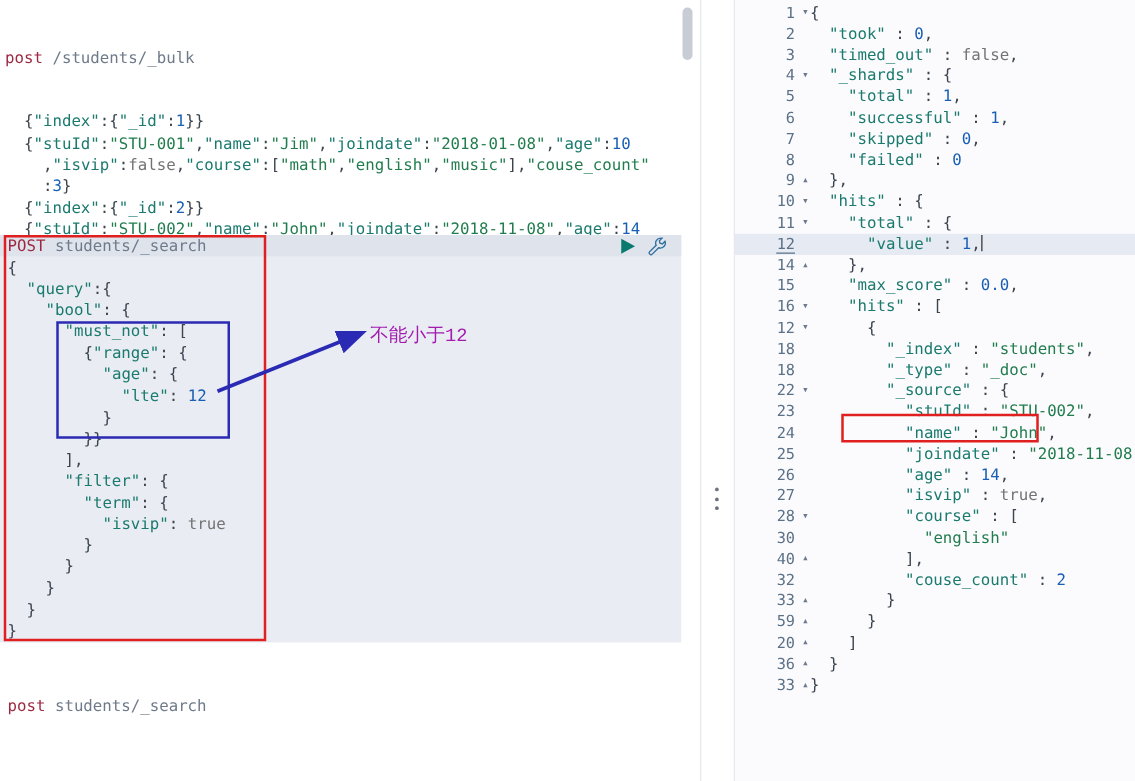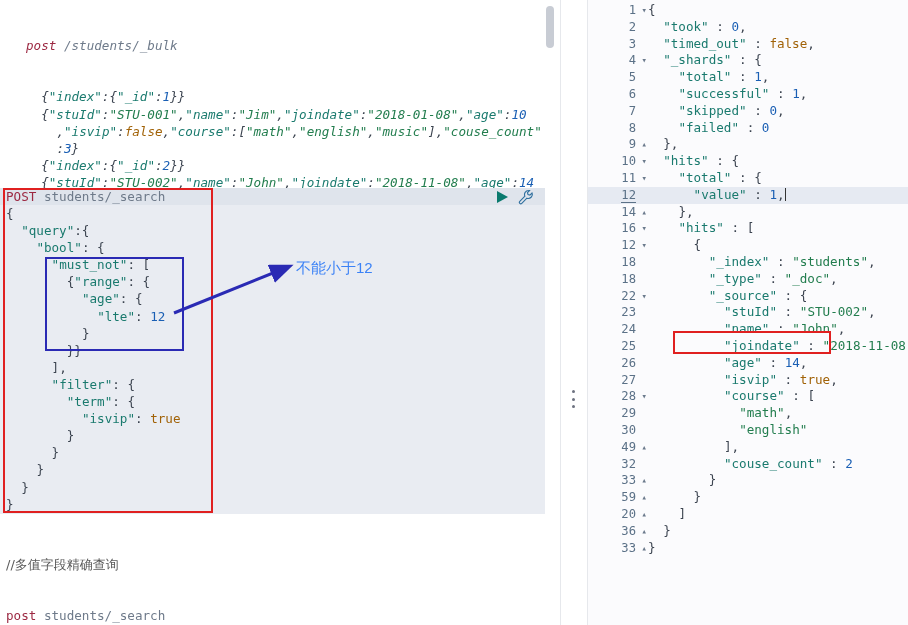--- a/index.html
+++ b/index.html
@@ -27,23 +27,22 @@
     font-family: "DejaVu Sans Mono", "Liberation Mono", monospace;
     font-size: 12.6px;
     line-height: 17.1px;
     white-space: pre;
     color: #2b2b2b;
   }
 
   
   #bulk-block {
     position: absolute;
-    left: 12px; top: 3px;
-    padding-left: 14px;
-    font-style: italic;
+    left: 0; top: 3px;
+    padding-left: 4px;
   }
   
   #search-block {
     position: absolute;
     left: 0; top: 188px;
     width: 545px;
     height: 326px;
     background: #e9ecf2;
   }
   #search-block .reqline {
@@ -58,21 +57,21 @@
     left: 0; top: 522px;
     padding-left: 6px;
   }
 
   
   .kw-method   { color: #9c2842; }          
   .kw-path     { color: #6e7a8a; }          
   .k           { color: #1a7a6e; }          
   .s           { color: #227d4e; }          
   .n           { color: #1a5fb4; }          
-  .b           { color: #a16207; }          
+  .b           { color: #737373; }          
   .p           { color: #3c4450; }          
   .cmt         { color: #5a5a5a; font-family: "DejaVu Sans", sans-serif; }
 
   
   #req-toolbar {
     position: absolute;
     left: 494px; top: 189px;
     width: 52px; height: 20px;
     display: flex; align-items: center; gap: 8px;
   }
@@ -188,23 +187,23 @@
   }
   #annot-arrow {
     position: absolute;
     left: 170px; top: 255px;
     width: 135px; height: 65px;
     pointer-events: none;
   }
   #annot-text {
     position: absolute;
     left: 296px; top: 259px;
-    font-family: Liberation Sans, sans-serif;
+    font-family: Liberation Mono, monospace;
     font-size: 15px;
-    color: #3b82f6;
+    color: #a21caf;
     white-space: nowrap;
     pointer-events: none;
   }
 </style>
 </head>
 <body>
 
 <div id="app">
 
   <div id="left-pane">
@@ -226,21 +225,20 @@
           </svg>
       </span>
       <span id="wrench-icon">
         <svg width="16" height="16" viewBox="0 0 16 16">
           <path d="M10.5 1.5a4 4 0 0 0-3.6 5.7L1.8 12.3a1.4 1.4 0 0 0 2 2l5.1-5.1a4 4 0 0 0 5.1-5.2l-2.1 2.1-1.9-.5-.5-1.9 2.1-2.1a4 4 0 0 0-1.1-.1z" fill="none" stroke="#2f6f9e" stroke-width="1.1"></path>
         </svg>
       </span>
     </div>
 
     <div id="tail-block" class="code">
-      <div class="cmt" style="font-size:13px">//多值字段精确查询</div>
       <div><span class="kw-method">post</span> <span class="kw-path">students/_search</span></div>
       
     </div>
 
     <div id="left-scrollbar">
       <div id="left-scroll-thumb"></div>
     </div>
   </div>
 
   <div id="splitter">
@@ -299,20 +297,24 @@
         </div>
         <div class="rrow active">
           <span class="gutter"><span class="num">12</span></span>
           <span class="rcode"><span class="p"> </span><span class="p"> </span><span class="p"> </span><span class="p"> </span><span class="p"> </span><span class="p"> </span><span class="k">"value"</span><span class="p"> </span><span class="p">:</span><span class="p"> </span><span class="n">1</span><span class="p">,</span><span class="caret"></span></span>
         </div>
         <div class="rrow">
           <span class="gutter"><span class="num">14</span><span class="fold">▴</span></span>
           <span class="rcode"><span class="p"> </span><span class="p"> </span><span class="p"> </span><span class="p"> </span><span class="p">}</span><span class="p">,</span></span>
         </div>
         <div class="rrow">
+          <span class="gutter"><span class="num">15</span></span>
+          <span class="rcode"><span class="p"> </span><span class="p"> </span><span class="p"> </span><span class="p"> </span><span class="k">"max_score"</span><span class="p"> </span><span class="p">:</span><span class="p"> </span><span class="n">0.0</span><span class="p">,</span></span>
+        </div>
+        <div class="rrow">
           <span class="gutter"><span class="num">16</span><span class="fold">▾</span></span>
           <span class="rcode"><span class="p"> </span><span class="p"> </span><span class="p"> </span><span class="p"> </span><span class="k">"hits"</span><span class="p"> </span><span class="p">:</span><span class="p"> </span><span class="p">[</span></span>
         </div>
         <div class="rrow">
           <span class="gutter"><span class="num">12</span><span class="fold">▾</span></span>
           <span class="rcode"><span class="p"> </span><span class="p"> </span><span class="p"> </span><span class="p"> </span><span class="p"> </span><span class="p"> </span><span class="p">{</span></span>
         </div>
         <div class="rrow">
           <span class="gutter"><span class="num">18</span></span>
           <span class="rcode"><span class="p"> </span><span class="p"> </span><span class="p"> </span><span class="p"> </span><span class="p"> </span><span class="p"> </span><span class="p"> </span><span class="p"> </span><span class="k">"_index"</span><span class="p"> </span><span class="p">:</span><span class="p"> </span><span class="s">"students"</span><span class="p">,</span></span>
@@ -343,29 +345,25 @@
         </div>
         <div class="rrow">
           <span class="gutter"><span class="num">27</span></span>
           <span class="rcode"><span class="p"> </span><span class="p"> </span><span class="p"> </span><span class="p"> </span><span class="p"> </span><span class="p"> </span><span class="p"> </span><span class="p"> </span><span class="p"> </span><span class="p"> </span><span class="k">"isvip"</span><span class="p"> </span><span class="p">:</span><span class="p"> </span><span class="b">true</span><span class="p">,</span></span>
         </div>
         <div class="rrow">
           <span class="gutter"><span class="num">28</span><span class="fold">▾</span></span>
           <span class="rcode"><span class="p"> </span><span class="p"> </span><span class="p"> </span><span class="p"> </span><span class="p"> </span><span class="p"> </span><span class="p"> </span><span class="p"> </span><span class="p"> </span><span class="p"> </span><span class="k">"course"</span><span class="p"> </span><span class="p">:</span><span class="p"> </span><span class="p">[</span></span>
         </div>
         <div class="rrow">
-          <span class="gutter"><span class="num">29</span></span>
-          <span class="rcode"><span class="p"> </span><span class="p"> </span><span class="p"> </span><span class="p"> </span><span class="p"> </span><span class="p"> </span><span class="p"> </span><span class="p"> </span><span class="p"> </span><span class="p"> </span><span class="p"> </span><span class="p"> </span><span class="s">"math"</span><span class="p">,</span></span>
-        </div>
-        <div class="rrow">
           <span class="gutter"><span class="num">30</span></span>
           <span class="rcode"><span class="p"> </span><span class="p"> </span><span class="p"> </span><span class="p"> </span><span class="p"> </span><span class="p"> </span><span class="p"> </span><span class="p"> </span><span class="p"> </span><span class="p"> </span><span class="p"> </span><span class="p"> </span><span class="s">"english"</span></span>
         </div>
         <div class="rrow">
-          <span class="gutter"><span class="num">49</span><span class="fold">▴</span></span>
+          <span class="gutter"><span class="num">40</span><span class="fold">▴</span></span>
           <span class="rcode"><span class="p"> </span><span class="p"> </span><span class="p"> </span><span class="p"> </span><span class="p"> </span><span class="p"> </span><span class="p"> </span><span class="p"> </span><span class="p"> </span><span class="p"> </span><span class="p">]</span><span class="p">,</span></span>
         </div>
         <div class="rrow">
           <span class="gutter"><span class="num">32</span></span>
           <span class="rcode"><span class="p"> </span><span class="p"> </span><span class="p"> </span><span class="p"> </span><span class="p"> </span><span class="p"> </span><span class="p"> </span><span class="p"> </span><span class="p"> </span><span class="p"> </span><span class="k">"couse_count"</span><span class="p"> </span><span class="p">:</span><span class="p"> </span><span class="n">2</span></span>
         </div>
         <div class="rrow">
           <span class="gutter"><span class="num">33</span><span class="fold">▴</span></span>
           <span class="rcode"><span class="p"> </span><span class="p"> </span><span class="p"> </span><span class="p"> </span><span class="p"> </span><span class="p"> </span><span class="p"> </span><span class="p"> </span><span class="p">}</span></span>
         </div>

